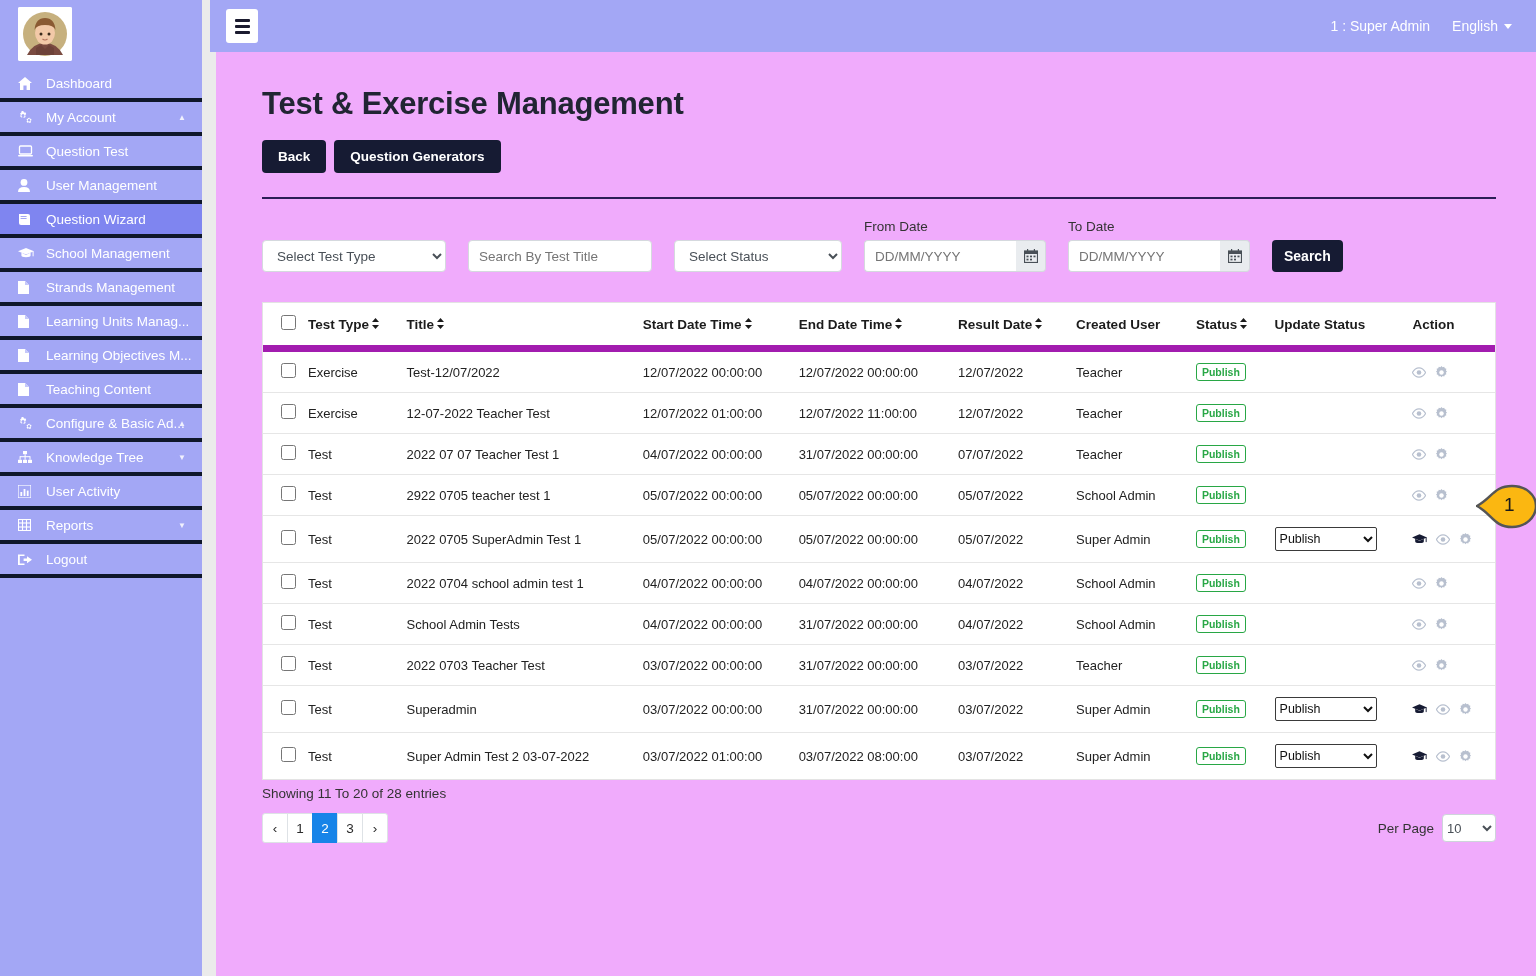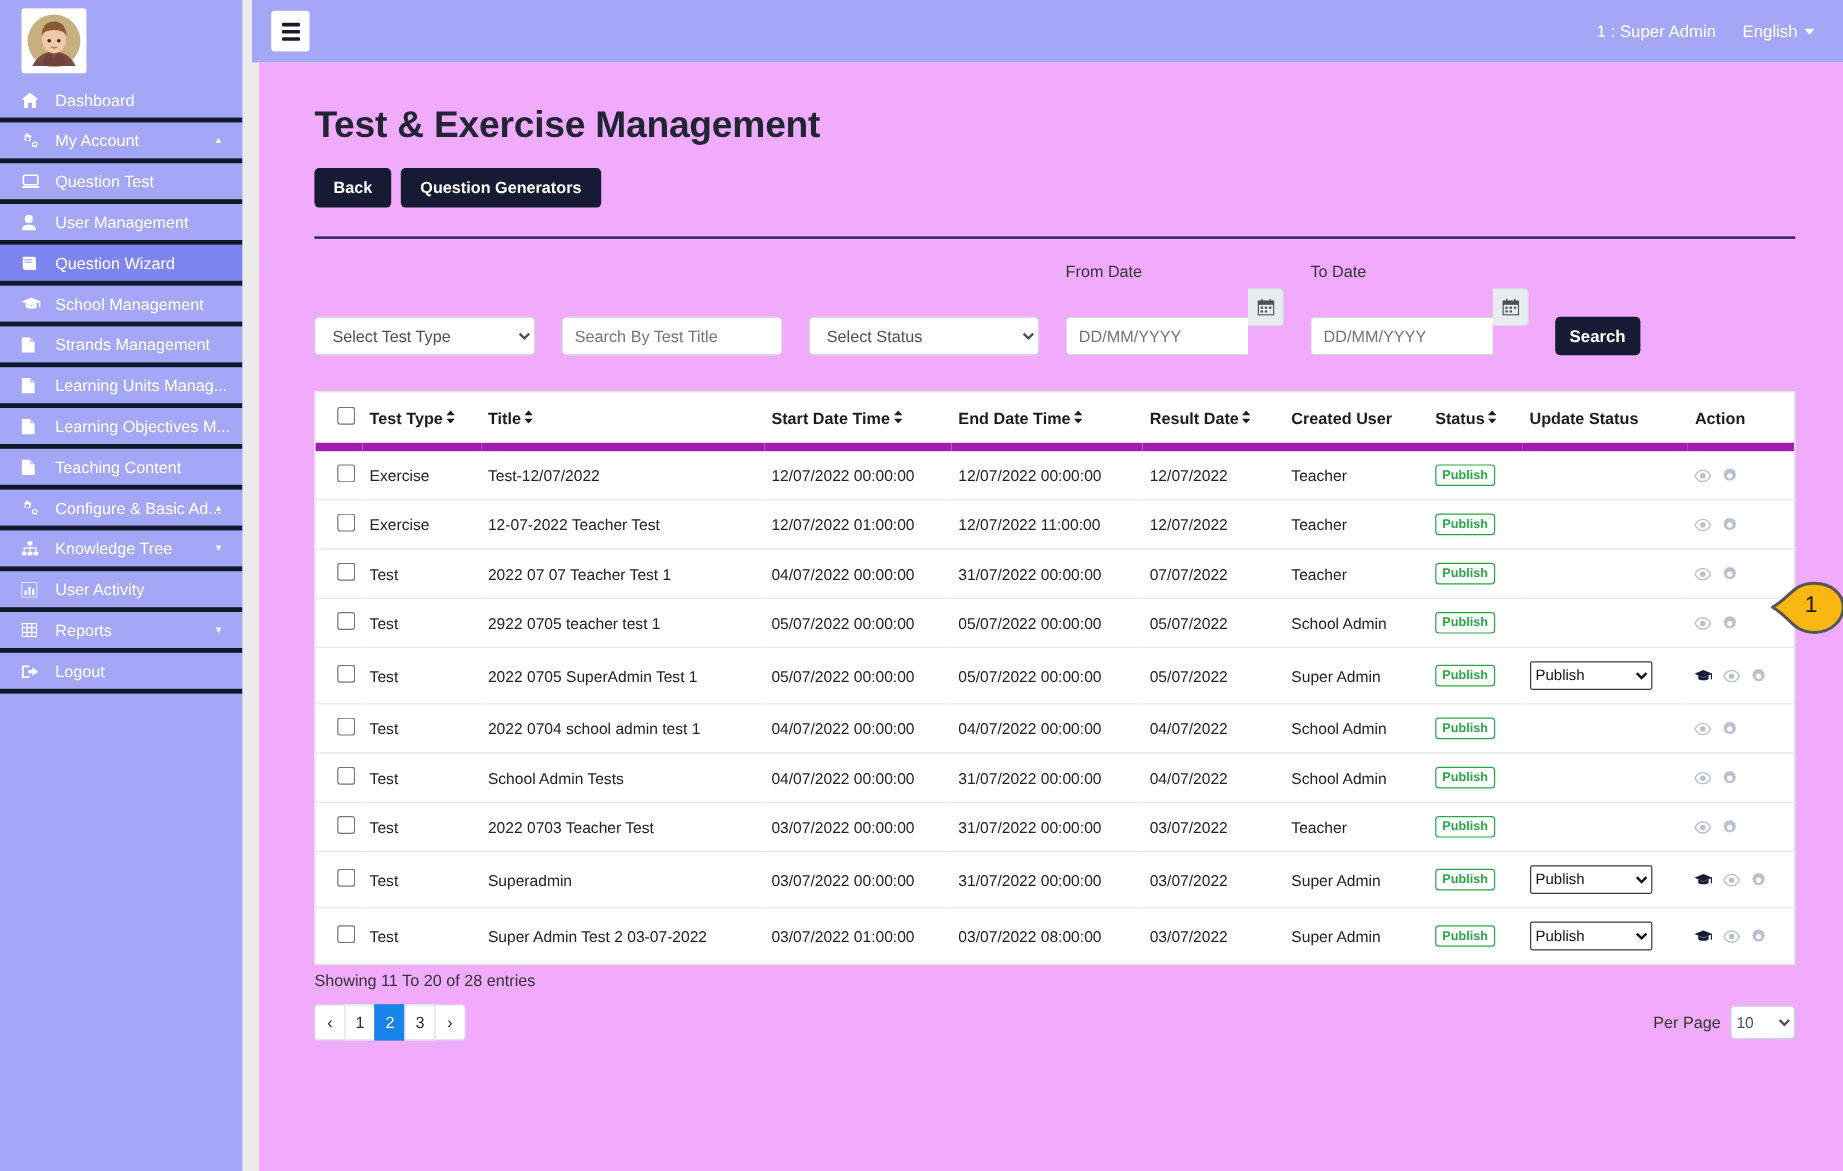--- a/index.html
+++ b/index.html
@@ -117,26 +117,25 @@
   .field-group { display: flex; flex-direction: column; }
   .field-label {
     font-size: 13.5px; color: #333; margin-bottom: 6px;
   }
   .ctl {
     height: 32px; border: 1px solid #d5d9de;
     background: #ffffff; border-radius: 4px;
     font-size: 13.5px; color: #6c757d;
     padding: 0 10px;
     font-family: "Liberation Sans", sans-serif;
-    margin-top: 24px;
   }
   select.ctl { color: #495057; padding-right: 22px; cursor: pointer; }
   #sel-type { width: 184px; }
   #inp-title { width: 184px; }
-  #sel-status { width: 192px; }
+  #sel-status { width: 168px; }
   .date-wrap { display: flex; }
   .date-wrap input {
     width: 152px; border-right: none;
     border-radius: 4px 0 0 4px;
   }
   .date-btn {
     width: 30px; height: 32px;
     border: 1px solid #d5d9de; border-left: none;
     border-radius: 0 4px 4px 0;
     background: #e9ecef;

